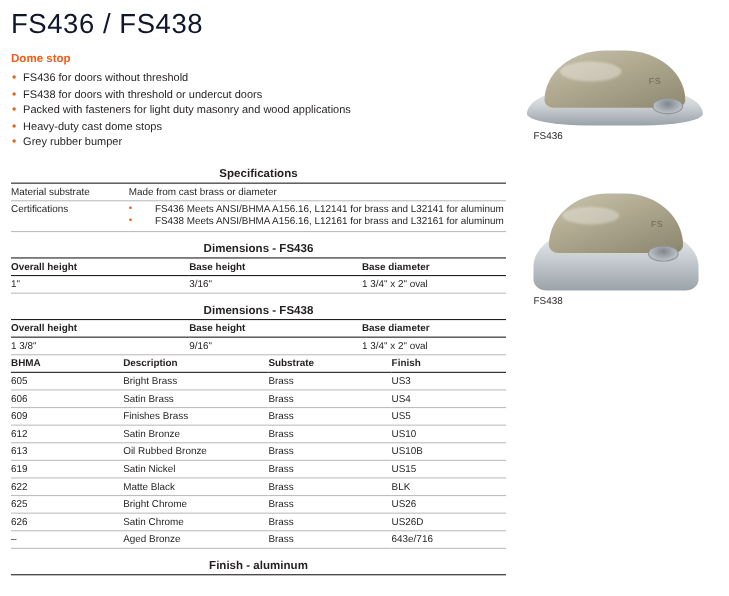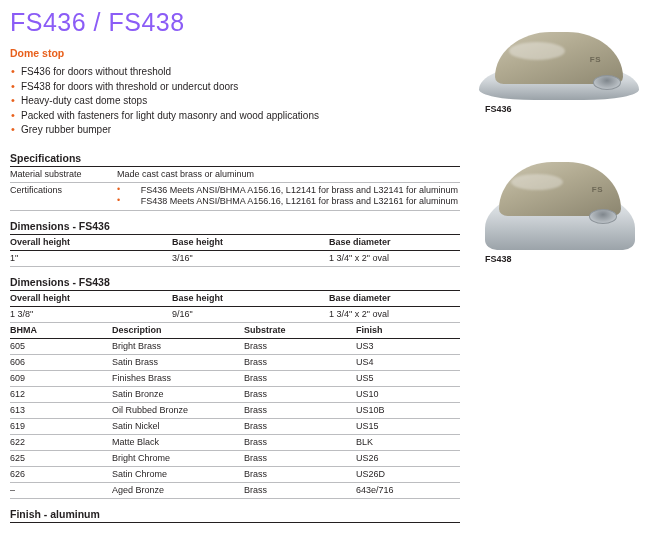--- a/index.html
+++ b/index.html
@@ -26,21 +26,21 @@
     position: absolute;
     left: 10px;
     top: 0;
     width: 450px;
   }
 
   .title {
     font-size: 25px;
     font-weight: 400;
     letter-spacing: 0.5px;
-    color: #8b5cf6;
+    color: #0f172a;
     margin: 10px 0 12px 0;
     line-height: 1;
   }
 
   .subtitle {
     color: #e8601c;
     font-weight: bold;
     font-size: 10.5px;
     margin-bottom: 6px;
   }
@@ -66,20 +66,21 @@
     font-size: 11px;
   }
 
   .section-head {
     font-size: 10.5px;
     font-weight: bold;
     color: #231f20;
     padding: 0 0 2px 0;
     border-bottom: 1.6px solid #231f20;
     margin-top: 9px;
+    text-align: center;
   }
 
   table.tbl {
     width: 100%;
     border-collapse: collapse;
     font-size: 9px;
     table-layout: fixed;
   }
   table.tbl td, table.tbl th {
     text-align: left;
@@ -113,23 +114,22 @@
   .dim-col2 { width: 155px; }
 
   .fin-col1 { width: 100px; }
   .fin-col2 { width: 130px; }
   .fin-col3 { width: 110px; }
 
   
   .right {
     position: absolute;
     right: 8px;
-    top: 12px;
+    top: 26px;
     width: 190px;
-    font-weight: bold;
   }
   .product {
     margin-bottom: 16px;
     text-align: left;
   }
   .prod-caption {
     font-size: 9px;
     color: #231f20;
     margin-top: 4px;
     margin-left: 20px;
@@ -241,31 +241,31 @@
 
   <div class="left">
 
     <h1 class="title">FS436 / FS438</h1>
 
     <div class="subtitle">Dome stop</div>
 
     <ul class="bullets">
       <li>FS436 for doors without threshold</li>
       <li>FS438 for doors with threshold or undercut doors</li>
+      <li>Packed with fasteners for light duty masonry and wood applications</li>
       <li>Heavy-duty cast dome stops</li>
-      <li>Packed with fasteners for light duty masonry and wood applications</li>
       <li>Grey rubber bumper</li>
     </ul>
 
     <div class="section-head">Specifications</div>
     <table class="tbl">
       <tbody>
           <tr>
         <td class="spec-label">Material substrate</td>
-        <td>Made cast cast brass or aluminum</td>
+        <td>Made from cast brass or diameter</td>
       </tr>
       <tr>
         <td class="spec-label">Certifications</td>
         <td>
           <ul class="cert-list">
             <li>FS436 Meets ANSI/BHMA A156.16,  L12141 for brass and L32141 for aluminum</li>
             <li>FS438 Meets ANSI/BHMA A156.16,  L12161 for brass and L32161 for aluminum</li>
           </ul>
         </td>
       </tr>

